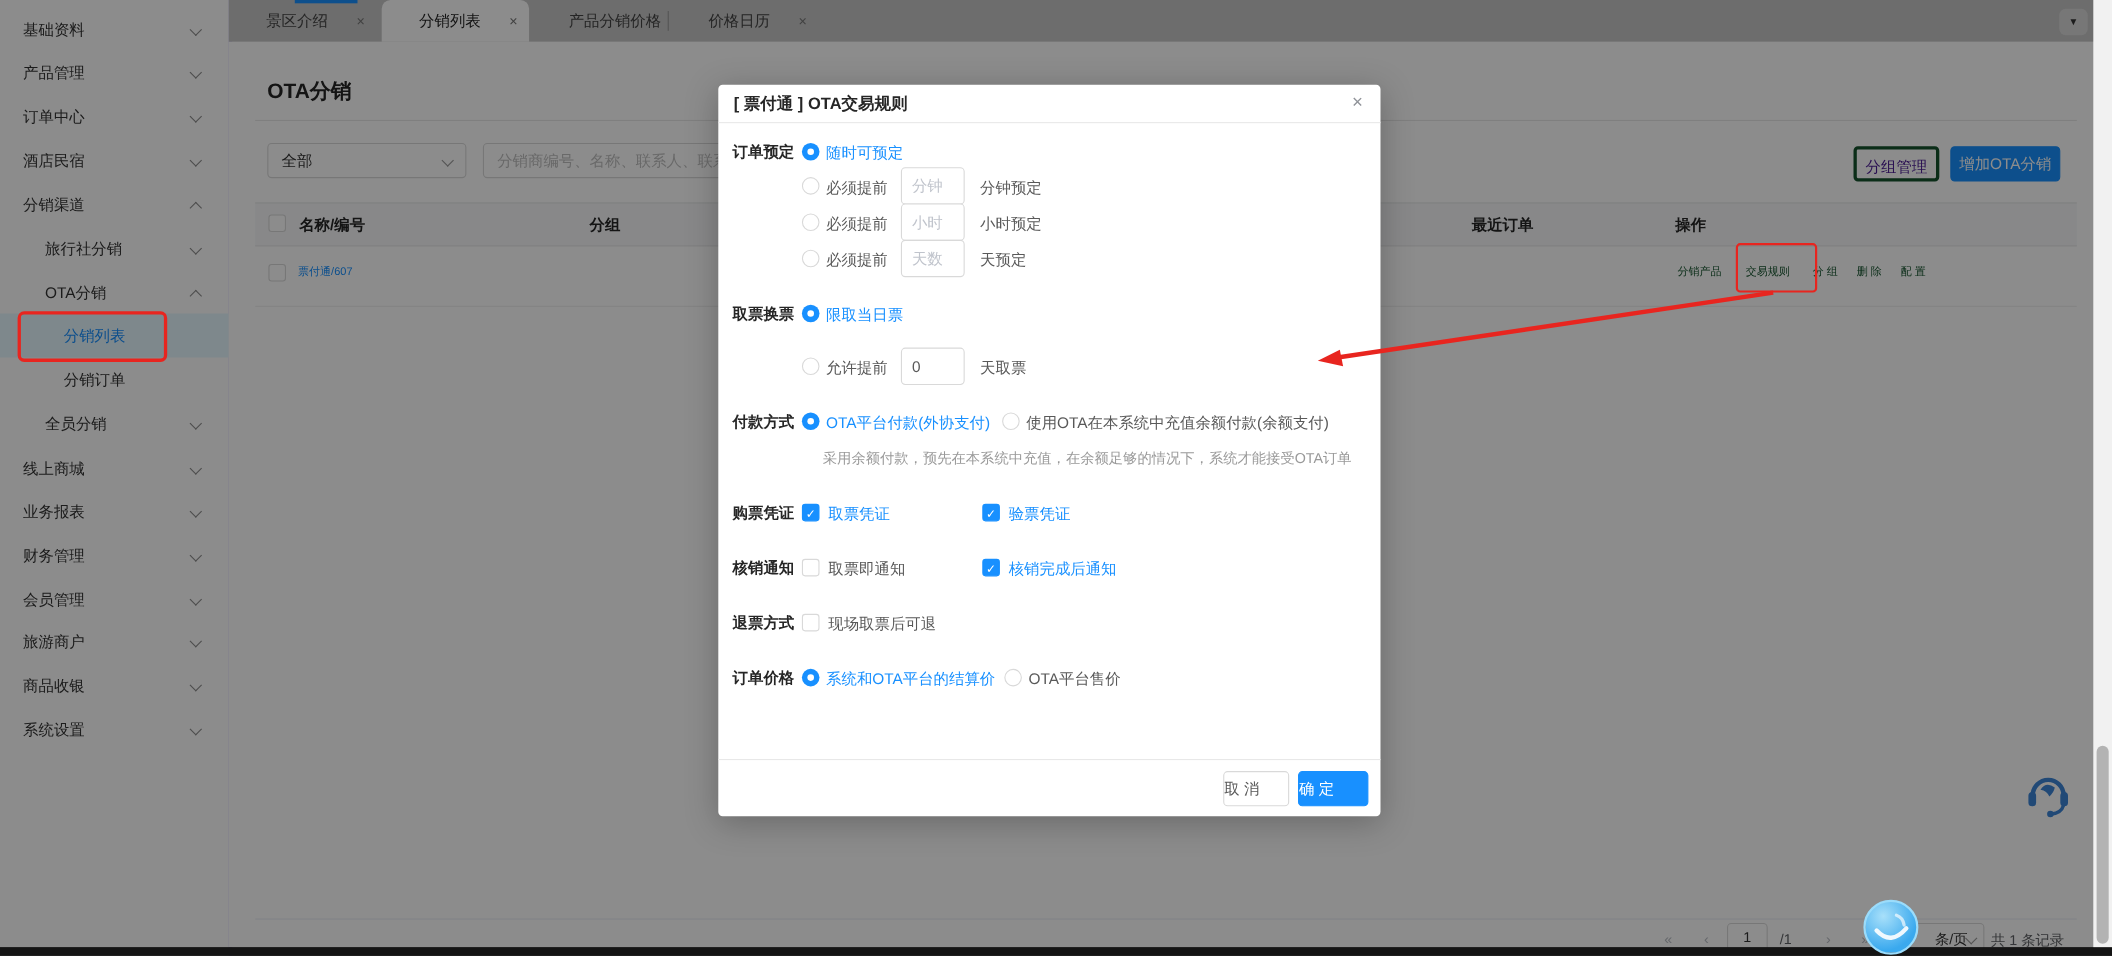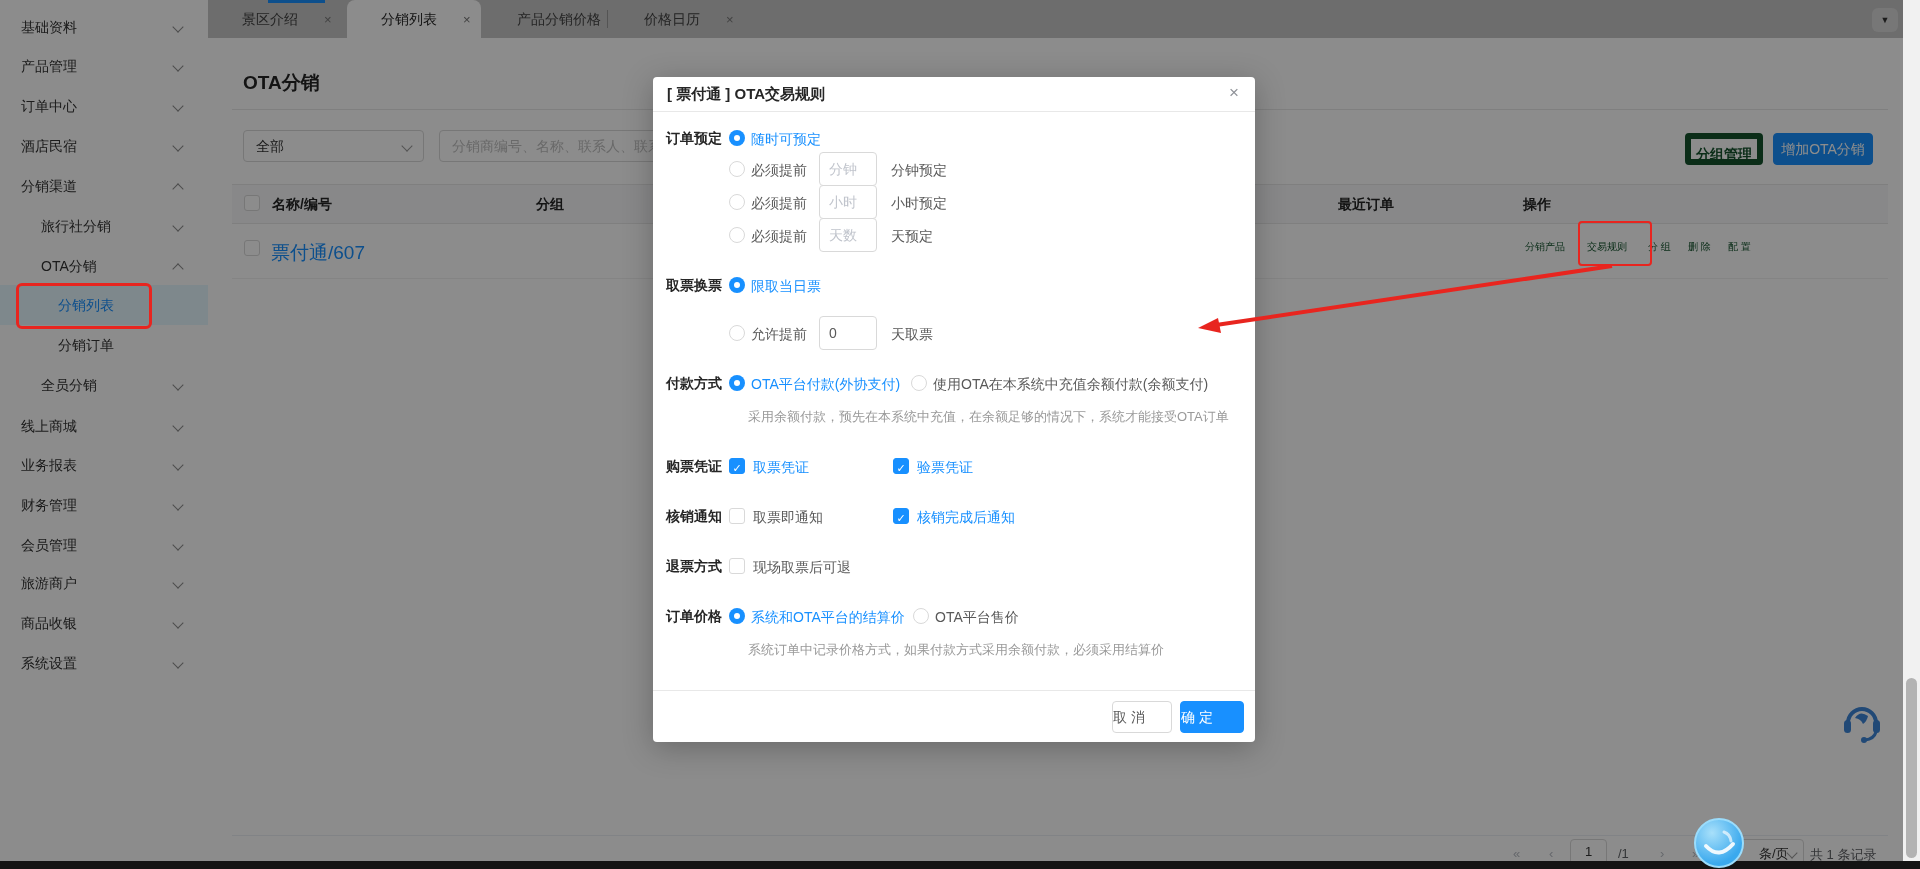--- a/index.html
+++ b/index.html
@@ -30,27 +30,27 @@
   .content{position:absolute;left:208px;top:38px;width:1698px;height:823px;background:#fff;z-index:1;}
   .abs{position:absolute;}
   .page-title{font-size:19px;font-weight:bold;color:#262626;}
   .hline{position:absolute;height:1px;background:#e8e8e8;}
   .selectbox{position:absolute;border:1px solid #d9d9d9;border-radius:4px;background:#fff;box-sizing:border-box;font-size:14px;color:#333;}
   .selectbox .sel-text{position:absolute;left:12px;top:7px;}
   .sel-chev{position:absolute;right:12px;top:11px;width:7px;height:7px;border-right:1.5px solid #999;border-bottom:1.5px solid #999;transform:rotate(45deg);}
   .search-input{position:absolute;border:1px solid #d9d9d9;border-radius:4px;box-sizing:border-box;padding:0 12px;font-size:14px;color:#333;outline:none;}
   .search-input::placeholder{color:#bfbfbf;}
   .btn{position:absolute;height:32px;line-height:30px;text-align:center;border-radius:4px;font-size:14px;box-sizing:border-box;cursor:pointer;}
-  .btn.ghost{background:#fff;border:6px solid #14532d;color:#14532d;font-weight:bold;}
+  .btn.ghost{background:#fff;border:3px solid #14532d;color:#4c1d95;}
   .btn.primary{background:#1890ff;border:1px solid #1890ff;color:#fff;}
 
   .thead{position:absolute;background:#f7f8fa;border-top:1px solid #e8e8e8;border-bottom:1px solid #e8e8e8;}
   .th{position:absolute;font-size:14px;font-weight:bold;color:#262626;}
   .cbox{position:absolute;width:16px;height:16px;border:1px solid #d9d9d9;border-radius:3px;background:#fff;box-sizing:border-box;cursor:pointer;}
-  .rowlink{position:absolute;font-size:19px;color:#1890ff;cursor:pointer;}
+  .rowlink{position:absolute;font-size:10px;color:#1890ff;cursor:pointer;}
   .oplink{position:absolute;font-size:10px;color:#14532d;cursor:pointer;}
 
   .pg{position:absolute;font-size:13px;color:#b9bdc4;cursor:pointer;}
   .pg.dark{color:#606266;cursor:default;}
   .pgbox{position:absolute;border:1px solid #d9d9d9;border-radius:4px;background:#fff;box-sizing:border-box;text-align:center;font-size:13px;color:#333;}
 
   
   .mask{position:absolute;left:0;top:0;width:1920px;height:869px;background:rgba(0,0,0,0.45);z-index:10;}
   .modal{position:absolute;left:653px;top:77px;width:602px;height:665px;background:#fff;border-radius:4px;
          box-shadow:0 6px 30px rgba(0,0,0,.25);z-index:20;}
@@ -236,21 +236,20 @@
 
     <div class="m-label" style="top:481px">退票方式</div>
     <span class="cbx" style="left:76px;top:481px"></span>
     <span class="opt" style="left:100px;top:482px">现场取票后可退</span>
 
     <div class="m-label" style="top:531px">订单价格</div>
     <span class="radio sel" style="left:76px;top:531px"></span>
     <span class="opt blue" style="left:98px;top:532px">系统和OTA平台的结算价</span>
     <span class="radio" style="left:260px;top:531px"></span>
     <span class="opt" style="left:282px;top:532px">OTA平台售价</span>
-    <div class="m-hint" style="left:95px;top:564px">系统订单中记录价格方式，如果付款方式采用余额付款，必须采用结算价</div>
 
     <div class="m-footline"></div>
     <div class="m-btn ghost" style="left:459px;width:60px">取 消</div>
     <div class="m-btn primary" style="left:527px;width:64px">确 定</div>
   </div>
 
   <div class="anno" style="left:16px;top:283px;width:130px;height:40px"></div>
   <div class="anno" style="left:1578px;top:221px;width:70px;height:41px;border-width:2.5px;border-radius:4px"></div>
   <svg class="arrow-svg" width="520" height="120" viewBox="0 0 520 120">
     <line x1="462" y1="26" x2="66" y2="85" stroke="#e8251f" stroke-width="4"></line>

